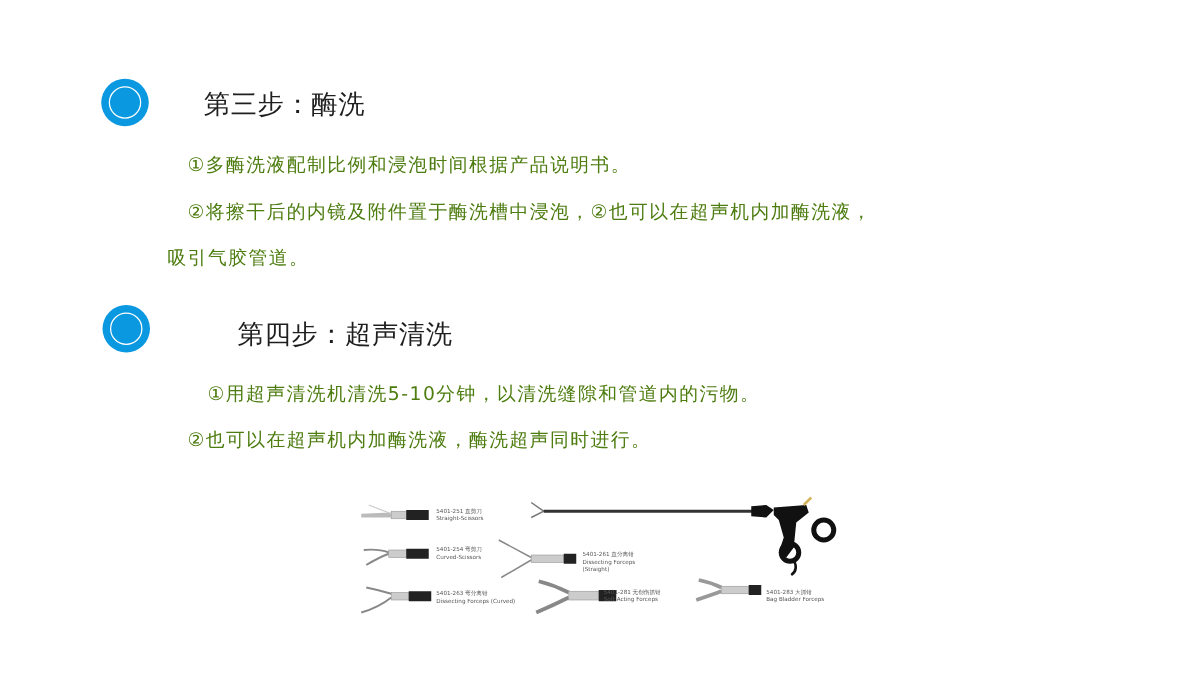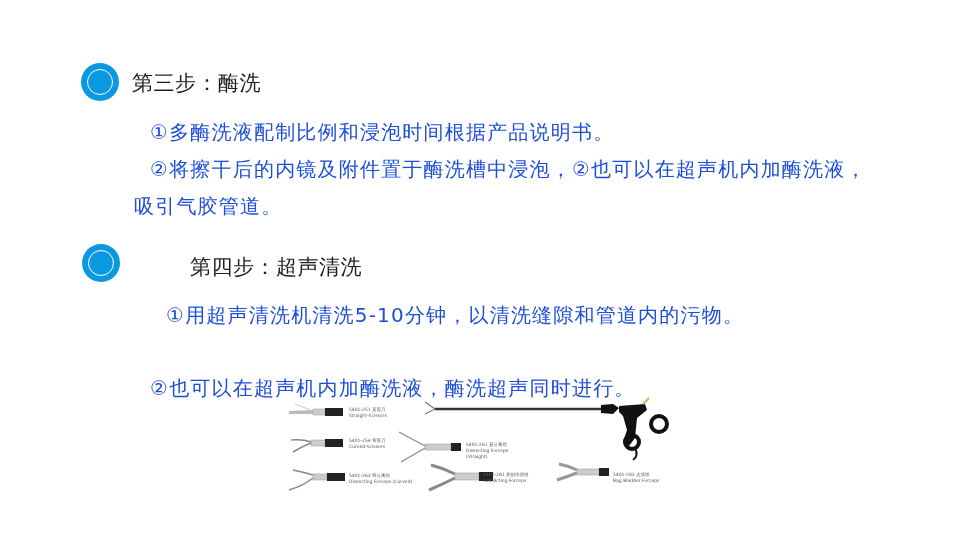--- a/index.html
+++ b/index.html
@@ -1,36 +1,36 @@
 <!DOCTYPE html>
 <html><head>
 <meta charset="utf-8">
 <style>
   html,body{margin:0;padding:0;}
   body{width:960px;height:540px;background:#ffffff;position:relative;overflow:hidden;font-family:"DejaVu Sans","Liberation Sans",sans-serif;color:#222;}
   .bullet{position:absolute;width:38px;height:38px;border-radius:50%;background:#0a98e0;}
   .bullet::after{content:"";position:absolute;left:6px;top:6px;width:24px;height:24px;border-radius:50%;border:1.5px solid #ffffff;}
   .heading{position:absolute;font-size:21px;color:#1f1f1f;letter-spacing:0.5px;white-space:nowrap;}
-  .para{position:absolute;font-size:20px;color:#1d4ed8;letter-spacing:1.2px;white-space:nowrap;line-height:24px;}
+  .para{position:absolute;font-size:15px;color:#4d7c0f;letter-spacing:1.2px;white-space:nowrap;line-height:24px;}
   .figure{position:absolute;left:283px;top:390px;width:410px;height:115px;}
   .cap{position:absolute;font-size:4.5px;line-height:6px;color:#555;white-space:nowrap;}
 </style>
 </head>
 <body>
 
 <div class="bullet" style="left:81px;top:63px;"></div>
-<div class="heading" style="left:132px;top:69px;text-align:right;">第三步：酶洗</div>
+<div class="heading" style="left:163px;top:69px;text-align:right;">第三步：酶洗</div>
 <div class="para" style="left:150px;top:120px;">①多酶洗液配制比例和浸泡时间根据产品说明书。</div>
 <div class="para" style="left:150px;top:157px;">②将擦干后的内镜及附件置于酶洗槽中浸泡，②也可以在超声机内加酶洗液，</div>
 <div class="para" style="left:134px;top:194px;">吸引气胶管道。</div>
 
 <div class="bullet" style="left:82px;top:244px;"></div>
 <div class="heading" style="left:150px;top:253px;margin-left:40px;">第四步：超声清洗</div>
 <div class="para" style="left:166px;top:303px;">①用超声清洗机清洗5-10分钟，以清洗缝隙和管道内的污物。</div>
-<div class="para" style="left:150px;top:340px;margin-top:36px;">②也可以在超声机内加酶洗液，酶洗超声同时进行。</div>
+<div class="para" style="left:150px;top:340px;">②也可以在超声机内加酶洗液，酶洗超声同时进行。</div>
 
 <div class="figure">
   <svg width="410" height="115" viewBox="0 0 410 115">
 
     <g>
       <path d="M6,21 L30,20 L30,24 L6,24 Z" fill="#bbb"></path>
       <line x1="12" y1="14" x2="30" y2="21" stroke="#ccc" stroke-width="1"></line>
       <rect x="30" y="19" width="12" height="6" fill="#ccc" stroke="#999" stroke-width="0.5"></rect>
       <rect x="42" y="18" width="18" height="8" fill="#222"></rect>
     </g>

